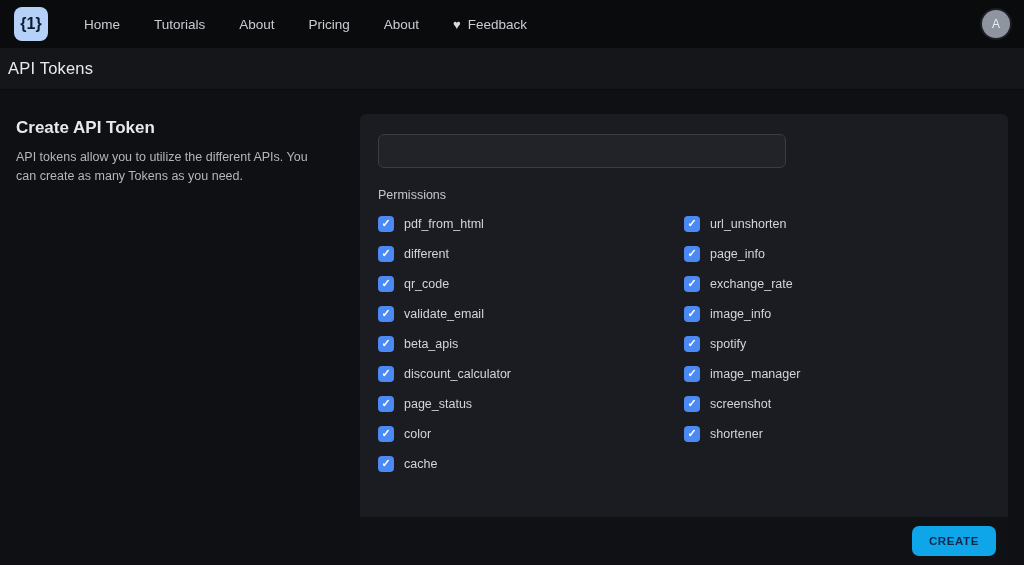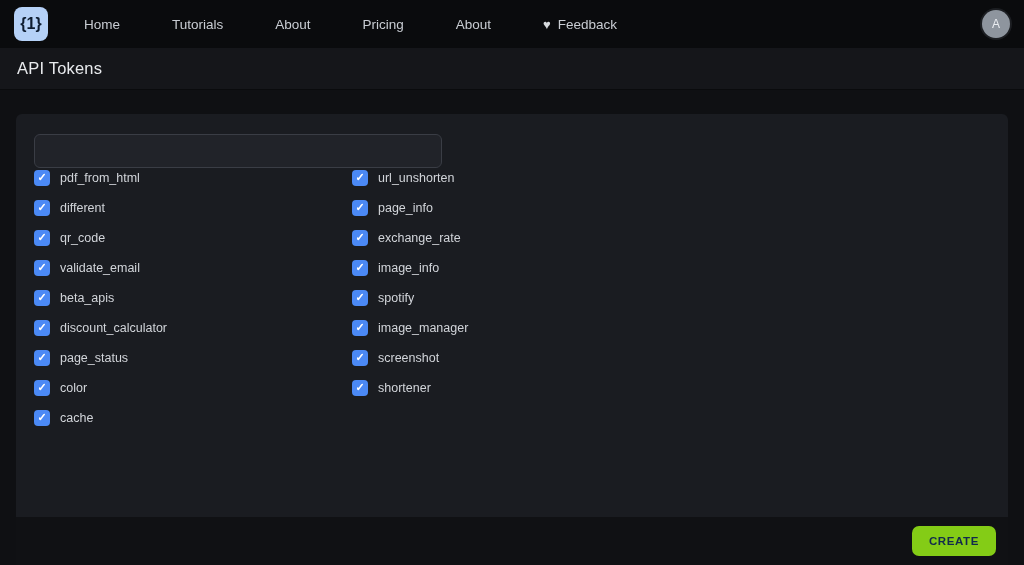--- a/index.html
+++ b/index.html
@@ -20,21 +20,21 @@
   }
   .logo {
     width: 34px; height: 34px;
     background: #b5d1f7;
     color: #0e1c30;
     border-radius: 8px;
     display: flex; align-items: center; justify-content: center;
     font-weight: bold; font-size: 16px;
     cursor: pointer;
   }
-  .nav-links { display: flex; align-items: flex-end; margin-left: 36px; gap: 52px; }
+  .nav-links { display: flex; align-items: flex-end; margin-left: 36px; gap: 34px; }
   .nav-link {
     font-size: 13.5px;
     color: #c9cdd3;
     cursor: pointer;
     display: flex; align-items: center; gap: 7px;
   }
   .heart { font-size: 13px; color: #d7dade; }
   .avatar {
     margin-left: auto;
     width: 28px; height: 28px;
@@ -46,21 +46,21 @@
     cursor: pointer;
     box-shadow: 0 0 0 2px #1c1e22;
   }
 
   
   .page-header {
     height: 42px;
     background: #15161a;
     display: flex;
     align-items: center;
-    padding: 0 17px;
+    padding: 0 8px;
     border-bottom: 1px solid #0a0b0d;
   }
   .page-title { font-size: 16.5px; color: #e8eaed; font-weight: 400; letter-spacing: .2px; }
 
   
   .content {
     height: 475px;
     display: flex;
     padding: 24px 16px 0 16px;
     gap: 0;
@@ -112,21 +112,21 @@
   
   .card-footer {
     height: 48px;
     background: #101114;
     display: flex;
     align-items: center;
     justify-content: flex-end;
     padding: 0 12px;
   }
   .create-btn {
-    background: #84cc16;
+    background: #0ea5e9;
     color: #122a4d;
     border: none;
     font-family: "Liberation Sans", sans-serif;
     font-size: 11.5px;
     font-weight: bold;
     letter-spacing: .6px;
     padding: 9px 17px;
     border-radius: 7px;
     cursor: pointer;
   }
@@ -149,25 +149,30 @@
   </div>
   <div class="avatar">A</div>
 </div>
 
 <div class="page-header">
   <span class="page-title">API Tokens</span>
 </div>
 
 <div class="content">
 
+  <div class="intro-col">
+    <div class="intro-title">Create API Token</div>
+    <div class="intro-desc">API tokens allow you to utilize the different APIs. You can create as many Tokens as you need.</div>
+  </div>
 
   <div class="card">
     <div class="card-body">
       <input class="name-input" type="text" value="" style="">
 
+      <div class="field-label permissions-label">Permissions</div>
 
       <div class="perm-columns">
         <div class="perm-col">
             <label class="perm-row">
               <span class="checkbox">✓</span>
               <span class="perm-label">pdf_from_html</span>
             </label>
             <label class="perm-row">
               <span class="checkbox">✓</span>
               <span class="perm-label">different</span>

